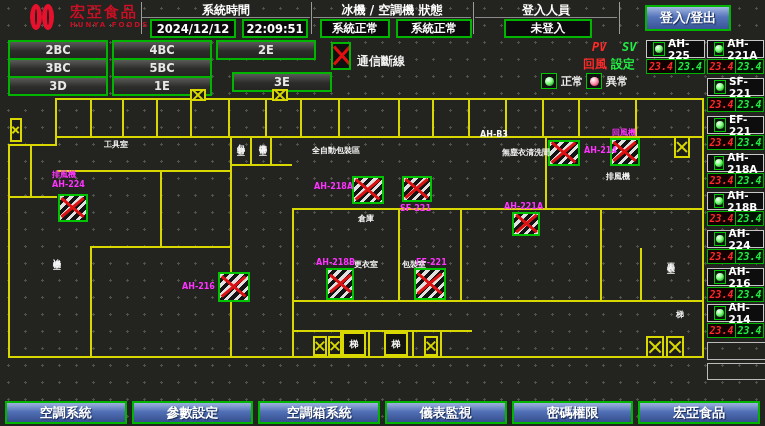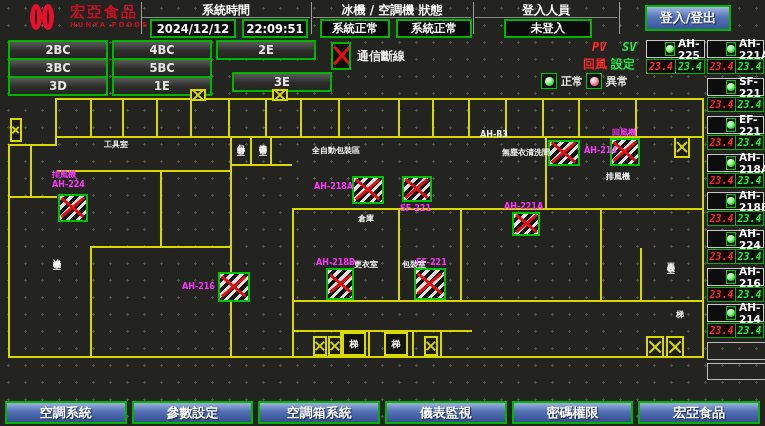--- a/index.html
+++ b/index.html
@@ -25,38 +25,38 @@
   #login-btn{position:absolute;left:645px;top:5px;width:86px;height:26px;
       background:linear-gradient(#a3b8e2,#5574ba 45%,#3a5598);
       border:2px solid #00b400;color:#fff;font-size:13px;font-weight:bold;
       display:flex;align-items:center;justify-content:center;text-shadow:1px 1px 1px #13264f;box-sizing:border-box;}
   
   .fbtn{position:absolute;width:96px;height:16px;border:2px solid #00b400;box-sizing:content-box;
         background:linear-gradient(#5a5a58,#2c2c2a 55%,#242422);
         color:#e8e8e8;font-size:11.5px;font-weight:bold;
         display:flex;align-items:center;justify-content:center;cursor:pointer;}
   
-  #comm{position:absolute;left:331px;top:42px;display:flex;align-items:center;}
+  #comm{position:absolute;left:331px;top:42px;display:flex;align-items:flex-end;}
   #comm-icon{position:relative;width:16px;height:24px;border:2px solid #00b400;background:#101010;overflow:hidden;}
   #comm-icon::before,#comm-icon::after{content:"";position:absolute;left:-3px;top:10px;width:24px;height:3px;background:#e01010;}
   #comm-icon::before{transform:rotate(48deg);} #comm-icon::after{transform:rotate(-48deg);}
   #comm-label{margin-left:6px;font-size:12px;font-weight:bold;color:#f2f2f2;}
   .ledbox{width:14px;height:14px;border:1px solid #00c800;background:#111;display:flex;align-items:center;justify-content:center;}
   .led{width:9px;height:9px;border-radius:50%;}
   .led.g{background:radial-gradient(circle at 35% 30%, #fff, #7dff7d 45%, #0a8a0a 90%);}
   .led.r{background:radial-gradient(circle at 35% 30%, #fff, #ff9db4 45%, #c02545 90%);}
   .legend-item{position:absolute;display:flex;align-items:center;gap:4px;font-size:11px;font-weight:bold;color:#eee;}
   .seg{font-family:"DejaVu Sans Mono", monospace;font-style:italic;font-weight:bold;}
   #pv-lbl{position:absolute;left:592px;top:40px;color:#ff2a2a;font-size:12px;}
   #sv-lbl{position:absolute;left:622px;top:40px;color:#22ee44;font-size:12px;}
   #pv-name{position:absolute;left:583px;top:56px;color:#ff2a2a;font-size:12px;font-weight:bold;}
   #sv-name{position:absolute;left:611px;top:56px;color:#22ee44;font-size:12px;font-weight:bold;}
   
   .sname{position:absolute;height:18px;background:#0d0d0d;border:1px solid #c8c8c8;
-         display:flex;align-items:center;gap:3px;padding-left:18px;box-sizing:border-box;
+         display:flex;align-items:center;gap:3px;padding-left:6px;box-sizing:border-box;
          font-size:10.5px;font-weight:bold;color:#fff;cursor:pointer;}
   .sname .ledbox{width:12px;height:12px;}
   .sname .led{width:8px;height:8px;}
   .svals{position:absolute;height:15px;border:1px solid #00b400;background:#000;
          display:flex;box-sizing:border-box;}
   .svals span{flex:1;display:flex;align-items:center;justify-content:center;font-size:10px;}
   .svals .pv{color:#ff2a2a;border-right:1px solid #00b400;background:#120000;}
   .svals .sv{color:#22ee44;background:#001200;}
   .emptybox{position:absolute;border:1px solid #bbb;background:transparent;}
   

